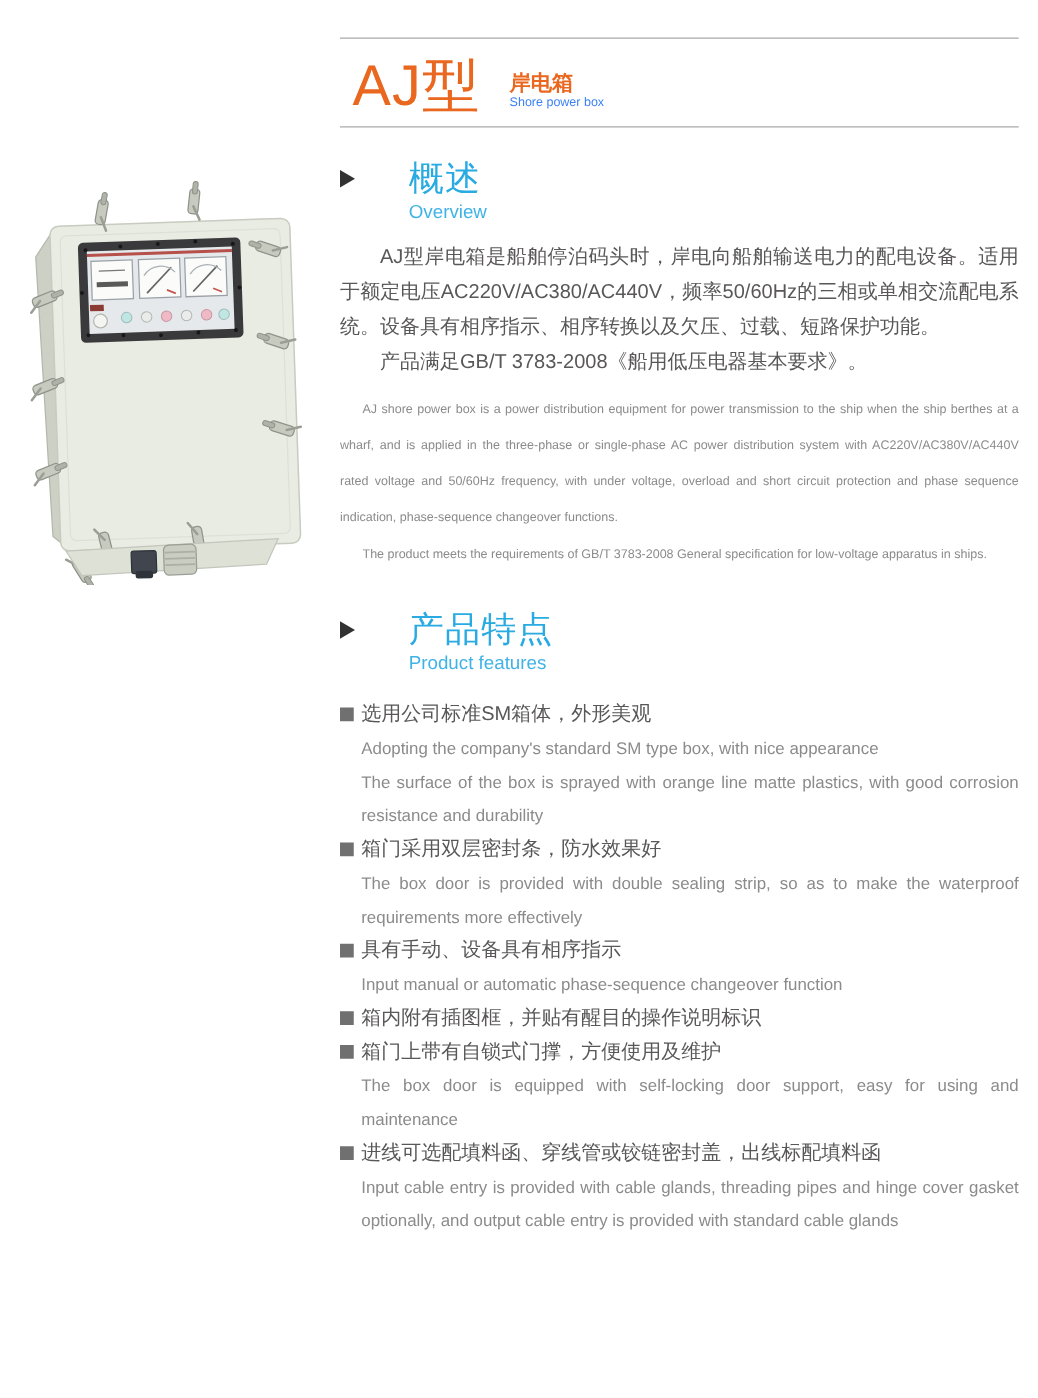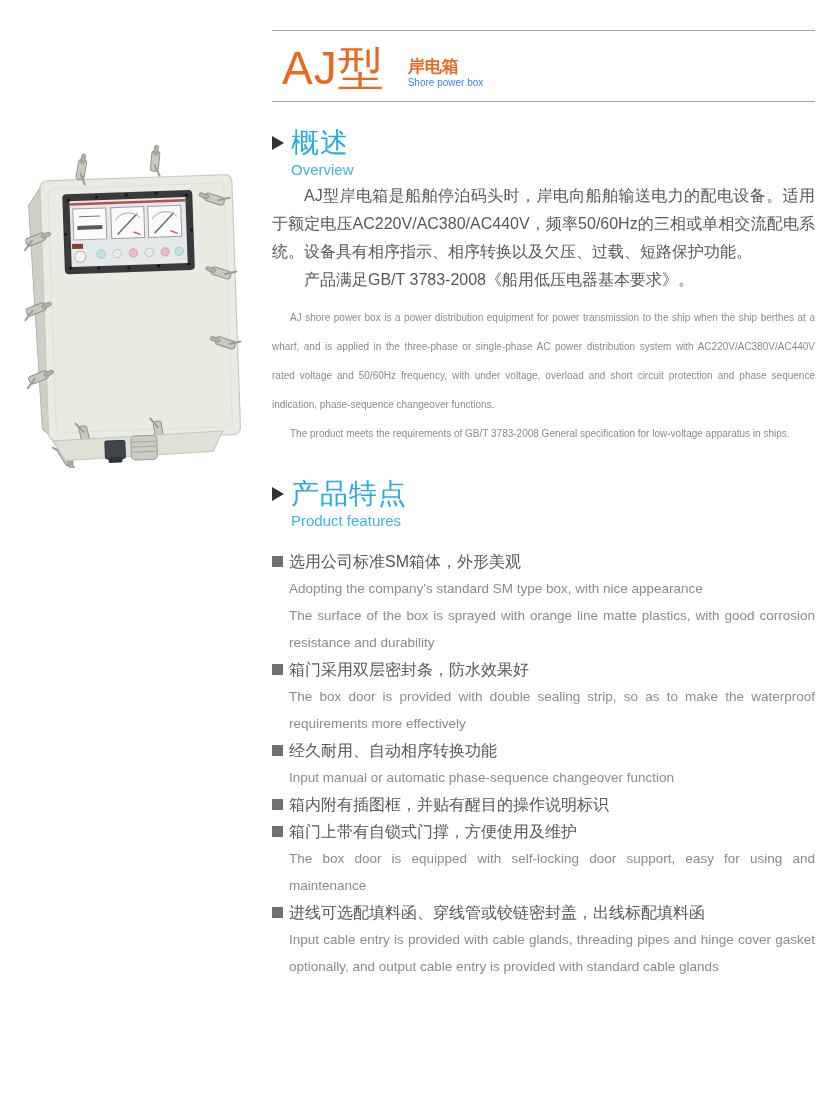--- a/index.html
+++ b/index.html
@@ -14,29 +14,29 @@
   .right-col{position:absolute;left:272px;top:0;width:543px;}
   .rule{border-top:1px solid #a9a9a9;height:0;width:100%;}
   .rule-top{margin-top:30px;}
   
   .title-block{display:flex;align-items:flex-end;padding:14px 0 10px 10px;}
   .model{font-size:46px;line-height:1;color:#ea671f;letter-spacing:1px;font-weight:400;}
   .subtitle-stack{margin-left:23px;margin-bottom:2px;}
   .subtitle-cn{font-size:17px;font-weight:bold;color:#ea671f;line-height:1.15;}
   .subtitle-en{font-size:10px;color:#3b82f6;line-height:1.2;}
   
-  .sec-head{display:flex;align-items:flex-start;}
+  .sec-head{display:flex;align-items:flex-start;gap:36px;}
   .tri{width:0;height:0;border-left:12px solid #323232;border-top:7px solid transparent;border-bottom:7px solid transparent;margin-top:8px;flex:none;}
   .sec-title{margin-left:7px;}
   .sec-title-cn{font-size:28px;line-height:1.1;color:#29abe2;font-weight:500;letter-spacing:1px;}
   .sec-title-en{font-size:15px;line-height:1.3;color:#3fb3e6;margin-top:1px;}
   .overview-sec{margin-top:26px;}
   .features-sec{margin-top:31px;}
   
-  .cn-paras{margin-top:3px;}
+  .cn-paras{margin-top:13px;}
   .cn-paras p{margin:0;font-size:16px;line-height:28px;color:#595757;text-align:justify;text-indent:2em;}
   .en-paras{margin-top:9px;}
   .en-paras p{margin:0;font-size:10px;line-height:29px;color:#8b8b8b;text-align:justify;text-indent:1.8em;}
   
   .feature-list{margin-top:17px;}
   .feature-cn-row{display:flex;}
   .bullet{flex:none;display:inline-block;width:11px;height:11px;background:#717071;margin-right:6px;margin-top:8px;}
   .feature-cn{font-size:16px;line-height:27px;color:#595757;}
   .feature-en{margin:0;padding-left:17px;font-size:13.5px;line-height:27px;color:#8b8b8b;text-align:justify;}
 </style>
@@ -198,21 +198,21 @@
           <div class="feature-cn-row">
             <span class="bullet"></span>
             <span class="feature-cn">箱门采用双层密封条，防水效果好</span>
           </div>
           <p class="feature-en">The box door is provided with double sealing strip, so as to make the waterproof requirements more effectively</p>
         </div>
 
         <div class="feature">
           <div class="feature-cn-row">
             <span class="bullet"></span>
-            <span class="feature-cn">经久耐用、自动相序转换功能</span>
+            <span class="feature-cn">具有手动、设备具有相序指示</span>
           </div>
           <p class="feature-en">Input manual or automatic phase-sequence changeover function</p>
         </div>
 
         <div class="feature">
           <div class="feature-cn-row">
             <span class="bullet"></span>
             <span class="feature-cn">箱内附有插图框，并贴有醒目的操作说明标识</span>
           </div>
         </div>

